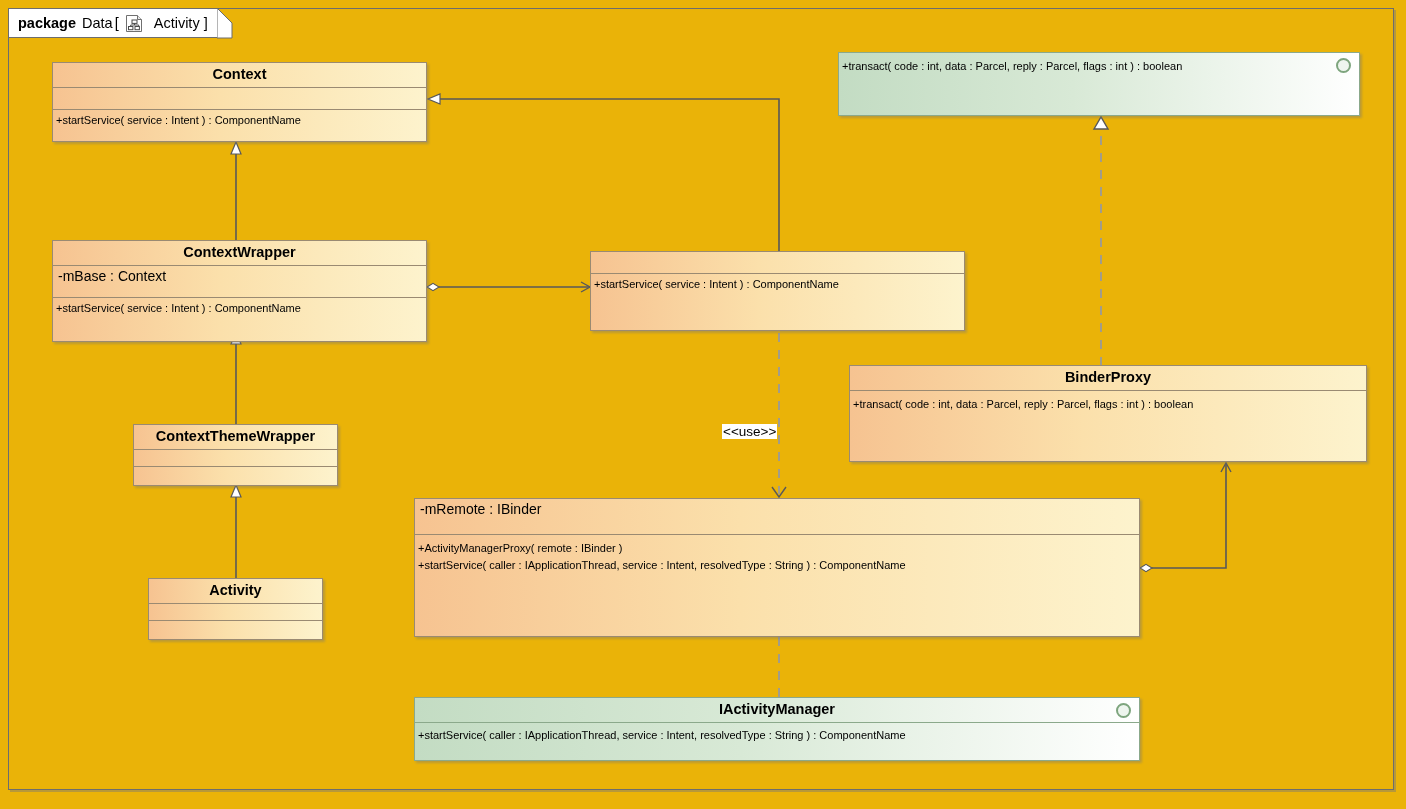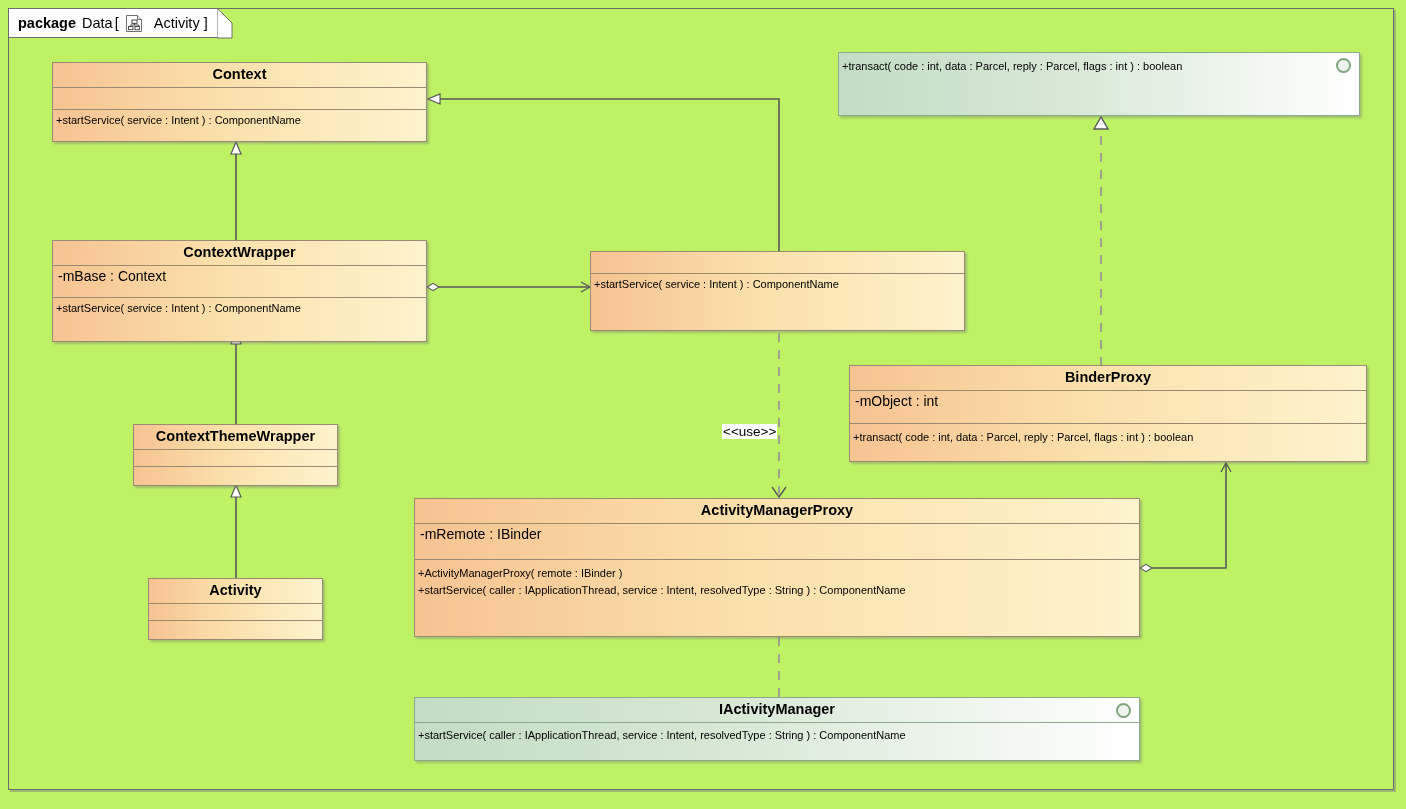--- a/index.html
+++ b/index.html
@@ -5,21 +5,21 @@
   html, body {
     margin: 0;
     padding: 0;
     background: #ffffff;
     font-family: "Liberation Sans", sans-serif;
   }
   #canvas {
     position: relative;
     width: 1406px;
     height: 809px;
-    background: #bef264;
+    background: #eab308;
     overflow: hidden;
   }
 
   
   .pkg-frame {
     position: absolute;
     left: 8px; top: 8px;
     width: 1386px; height: 782px;
     border: 1px solid #6d6d6d;
     box-sizing: border-box;
@@ -250,30 +250,26 @@
 
   <div class="cls iface" id="box-ibinder" style="left:838px; top:52px; width:522px; height:64px;">
     <div class="iface-circle"></div>
     <div class="row ops" style="height:36px; padding-top:5px;">
       <div class="line">+transact( code : int, data : Parcel, reply : Parcel, flags : int ) : boolean</div>
     </div>
   </div>
 
   <div class="cls" id="box-binder-proxy" style="left:849px; top:365px; width:518px; height:97px;">
     <div class="row name">BinderProxy</div>
-    <div class="row attrs" style="height:33px;">
-      <div class="line">-mObject : int</div>
-    </div>
     <div class="row ops" style="height:37px; padding-top:5px;">
       <div class="line">+transact( code : int, data : Parcel, reply : Parcel, flags : int ) : boolean</div>
     </div>
   </div>
 
   <div class="cls" id="box-activity-manager-proxy" style="left:414px; top:498px; width:726px; height:139px;">
-    <div class="row name">ActivityManagerProxy</div>
     <div class="row attrs" style="height:36px;">
       <div class="line">-mRemote : IBinder</div>
     </div>
     <div class="row ops" style="height:76px; padding-top:5px;">
       <div class="line">+ActivityManagerProxy( remote : IBinder )</div>
       <div class="line">+startService( caller : IApplicationThread, service : Intent, resolvedType : String ) : ComponentName</div>
     </div>
   </div>
 
   <div class="cls iface" id="box-iactivity-manager" style="left:414px; top:697px; width:726px; height:64px;">

